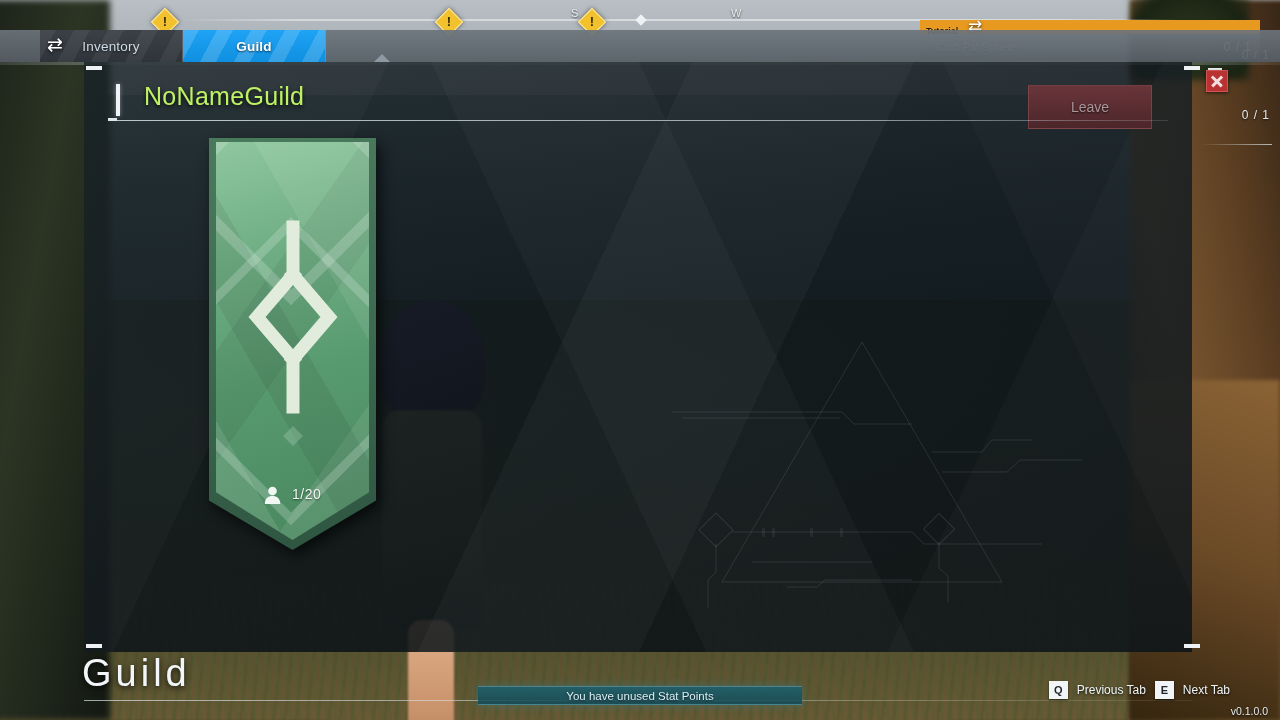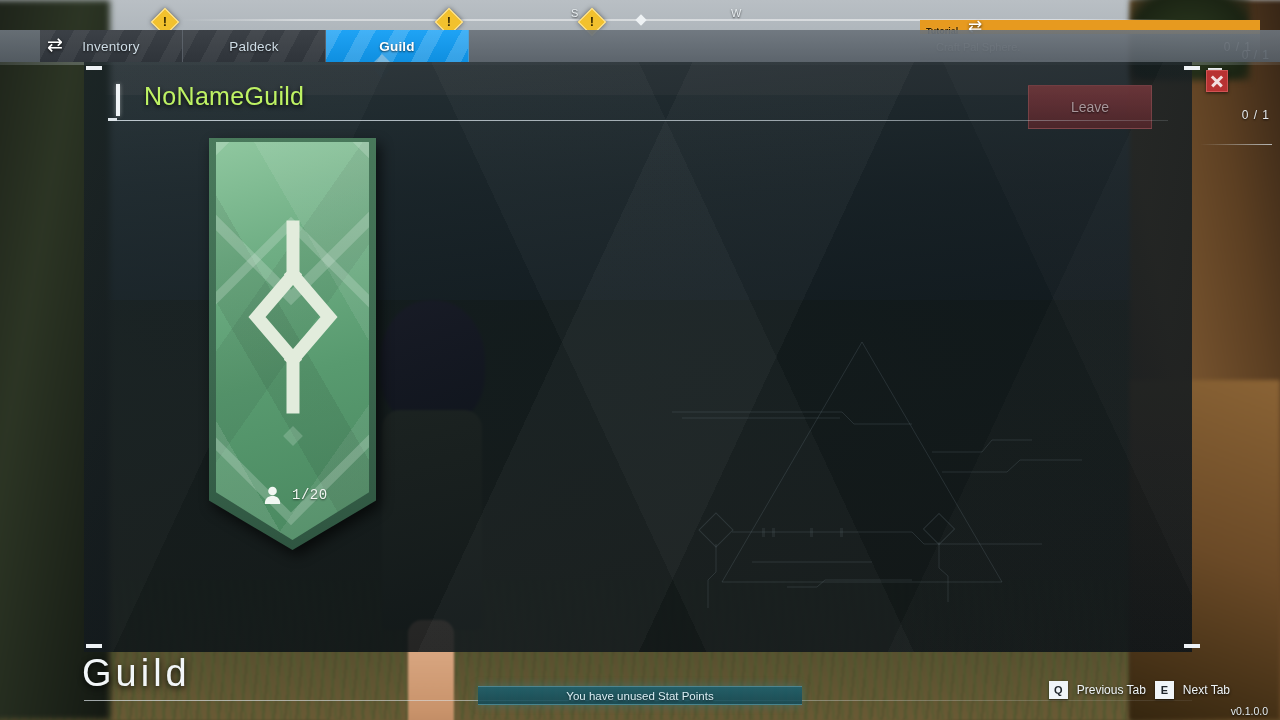--- a/index.html
+++ b/index.html
@@ -289,21 +289,21 @@
   }
   .bn-diamonds { position:absolute; inset:0; }
   .bn-d {
     position:absolute; border:11px solid rgba(225,240,228,.24);
     transform:rotate(45deg);
   }
   .bn-d.d1 { left:-10px; top:-42px; width:170px; height:170px; }
   .bn-d.d2 { left:-34px; top:120px; width:218px; height:218px; border-width:9px; }
   .bn-emblem { position:absolute; left:27px; top:75px; }
   .bn-count {
-    position:absolute; left:48px; top:344px; display:flex; align-items:center; gap:11px;font-family:Liberation Mono, monospace;
+    position:absolute; left:48px; top:344px; display:flex; gap:11px;
   }
   .bn-count .ptxt {
     font-size:14px; color:#f1f7f2; text-shadow:0 1px 2px rgba(0,0,0,.55);
     letter-spacing:.5px;
   }
 
   
   #pagename { position:absolute; left:82px; top:652px; }
   #pagename .txt {
     font-size:38px; color:#f2f6f8; font-weight:300; letter-spacing:4px;
@@ -393,24 +393,20 @@
   <div class="hud-x"></div>
   <div class="hud-num" style="top:60px;">0 / 1</div>
   <div class="hud-rule"></div>
 </div>
 
 <div id="tabbar">
   <div class="tb-inner">
     <div class="tab">
         <div class="chev"></div>
         <div class="lbl">Inventory</div>
-      </div>
-    <div class="tab">
-        <div class="chev"></div>
-        <div class="lbl">Paldeck</div>
       </div>
     <div class="tab active">
         <div class="chev"></div>
         <div class="lbl">Guild</div>
       </div>
   </div>
   <div class="tb-arrow-up"></div>
   <div class="tb-arrow-dn"></div>
   <div class="tb-underline"></div>
 </div>

